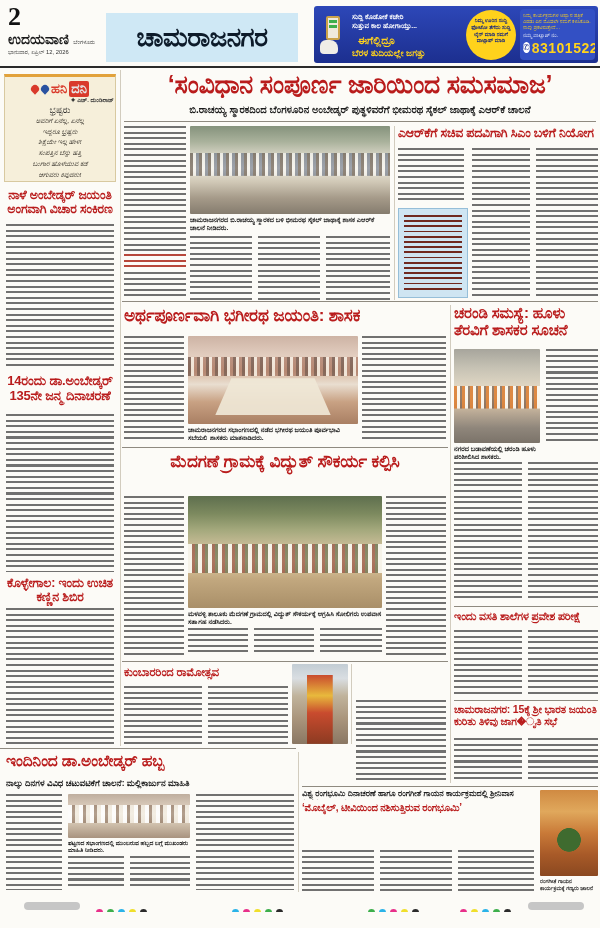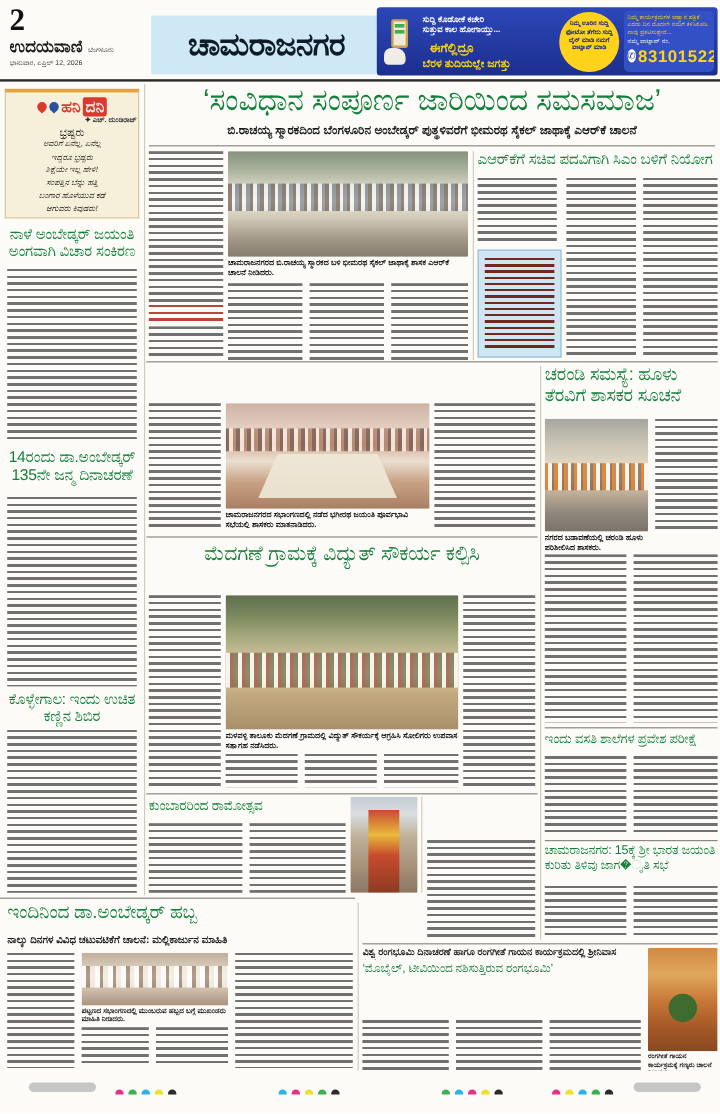--- a/index.html
+++ b/index.html
@@ -1,20 +1,20 @@
 <!DOCTYPE html>
 <html><head>
 <meta charset="utf-8">
 <style>
 *{margin:0;padding:0;box-sizing:border-box}
 html,body{margin:0;background:#ffffff}
 .page{position:relative;width:600px;height:928px;background:#fcfbf7;overflow:hidden;
   font-family:"Liberation Sans",sans-serif;color:#1a1a1a}
 .ab{position:absolute;overflow:hidden}
-.hl{font-weight:400;line-height:1.12;letter-spacing:-.2px;color:#15803d}
+.hl{font-weight:700;line-height:1.12;letter-spacing:-.2px;color:#b91c1c}
 .ctr{text-align:center}
 .gk{background-image:repeating-linear-gradient(#4a4a4a 0 2.1px,transparent 2.1px 5.6px);opacity:.78}
 .gkr{background-image:repeating-linear-gradient(#b03325 0 2px,transparent 2px 5.6px);opacity:.9}
 .gkm{background-image:repeating-linear-gradient(#70291f 0 1.9px,transparent 1.9px 5.2px)}
 .cap{font-size:6.6px;font-weight:700;line-height:1.2;color:#181818}
 .rl{background:#8f8a80}
 .vrl{background:#d2ccbe}
 .photo{overflow:hidden;border-radius:1px}
 .ph-a{background-image:
   repeating-linear-gradient(90deg,rgba(70,55,45,.55) 0 3px,rgba(255,255,255,.55) 3px 6px,rgba(40,60,100,.4) 6px 9px),
@@ -68,21 +68,21 @@
 
 <div class="page">
 
   <div class="ab" style="left:8px;top:4px;width:34px;height:28px;font:800 26px/1 'Liberation Serif',serif;color:#111">2</div>
   <div class="ab" style="left:8px;top:30px;width:110px;height:18px">
     <span style="font-size:14px;font-weight:800;color:#1b1b1b">ಉದಯವಾಣಿ</span>
     <span style="font-size:5.8px;color:#333">ಬೆಂಗಳೂರು</span>
   </div>
   <div class="ab" style="left:8px;top:49px;width:120px;height:10px;font-size:5.8px;color:#333">ಭಾನುವಾರ, ಏಪ್ರಿಲ್ 12, 2026</div>
 
-  <div class="ab titlebox" style="left:126px;top:13px;width:192px;height:49px">
+  <div class="ab titlebox" style="left:106px;top:13px;width:192px;height:49px">
     <span style="font-size:26px;font-weight:800;color:#0d1b2a;letter-spacing:-.5px">ಚಾಮರಾಜನಗರ</span>
   </div>
 
   <div class="ab adbox" style="left:314px;top:6px;width:284px;height:57px">
     <div class="ab" style="left:4px;top:8px;width:30px;height:44px">
       <div style="position:absolute;left:8px;top:2px;width:14px;height:24px;background:#efe9dc;border:2px solid #caa24a;border-radius:2px"></div>
       <div style="position:absolute;left:11px;top:6px;width:8px;height:3px;background:#3daf4c"></div>
       <div style="position:absolute;left:11px;top:11px;width:8px;height:3px;background:#3daf4c"></div>
       <div style="position:absolute;left:2px;top:26px;width:18px;height:14px;background:#f0ede7;border-radius:6px 8px 4px 4px"></div>
     </div>
@@ -152,20 +152,21 @@
   <div class="ab hl" style="left:398px;top:126px;width:200px;height:18px;font-size:12.5px">ಎಆರ್‌ಕೆಗೆ ಸಚಿವ ಪದವಿಗಾಗಿ ಸಿಎಂ ಬಳಿಗೆ ನಿಯೋಗ</div>
   <div class="ab gk" style="left:398px;top:148px;width:66px;height:56px"></div>
   <div class="ab bluebox" style="left:398px;top:208px;width:70px;height:90px">
     <div class="gkm" style="position:absolute;left:5px;right:5px;top:6px;bottom:6px"></div>
   </div>
   <div class="ab gk" style="left:472px;top:148px;width:58px;height:150px"></div>
   <div class="ab gk" style="left:536px;top:148px;width:62px;height:150px"></div>
 
   <div class="ab rl" style="left:122px;top:301px;width:476px;height:1px"></div>
 
+  <div class="ab hl" style="left:124px;top:306px;width:322px;height:26px;font-size:17px">ಅರ್ಥಪೂರ್ಣವಾಗಿ ಭಗೀರಥ ಜಯಂತಿ: ಶಾಸಕ</div>
   <div class="ab gk" style="left:124px;top:336px;width:60px;height:104px"></div>
   <div class="ab photo ph-b" style="left:188px;top:336px;width:170px;height:88px">
     <div class="tbl"></div>
   </div>
   <div class="ab cap" style="left:188px;top:426px;width:170px;height:14px">ಚಾಮರಾಜನಗರದ ಸಭಾಂಗಣದಲ್ಲಿ ನಡೆದ ಭಗೀರಥ ಜಯಂತಿ ಪೂರ್ವಭಾವಿ ಸಭೆಯಲ್ಲಿ ಶಾಸಕರು ಮಾತನಾಡಿದರು.</div>
   <div class="ab gk" style="left:362px;top:336px;width:84px;height:104px"></div>
 
   <div class="ab vrl" style="left:450px;top:305px;width:1px;height:478px"></div>
   <div class="ab hl" style="left:454px;top:305px;width:144px;height:40px;font-size:15px">ಚರಂಡಿ ಸಮಸ್ಯೆ: ಹೂಳು ತೆರವಿಗೆ ಶಾಸಕರ ಸೂಚನೆ</div>
   <div class="ab photo ph-c" style="left:454px;top:349px;width:86px;height:94px"></div>

